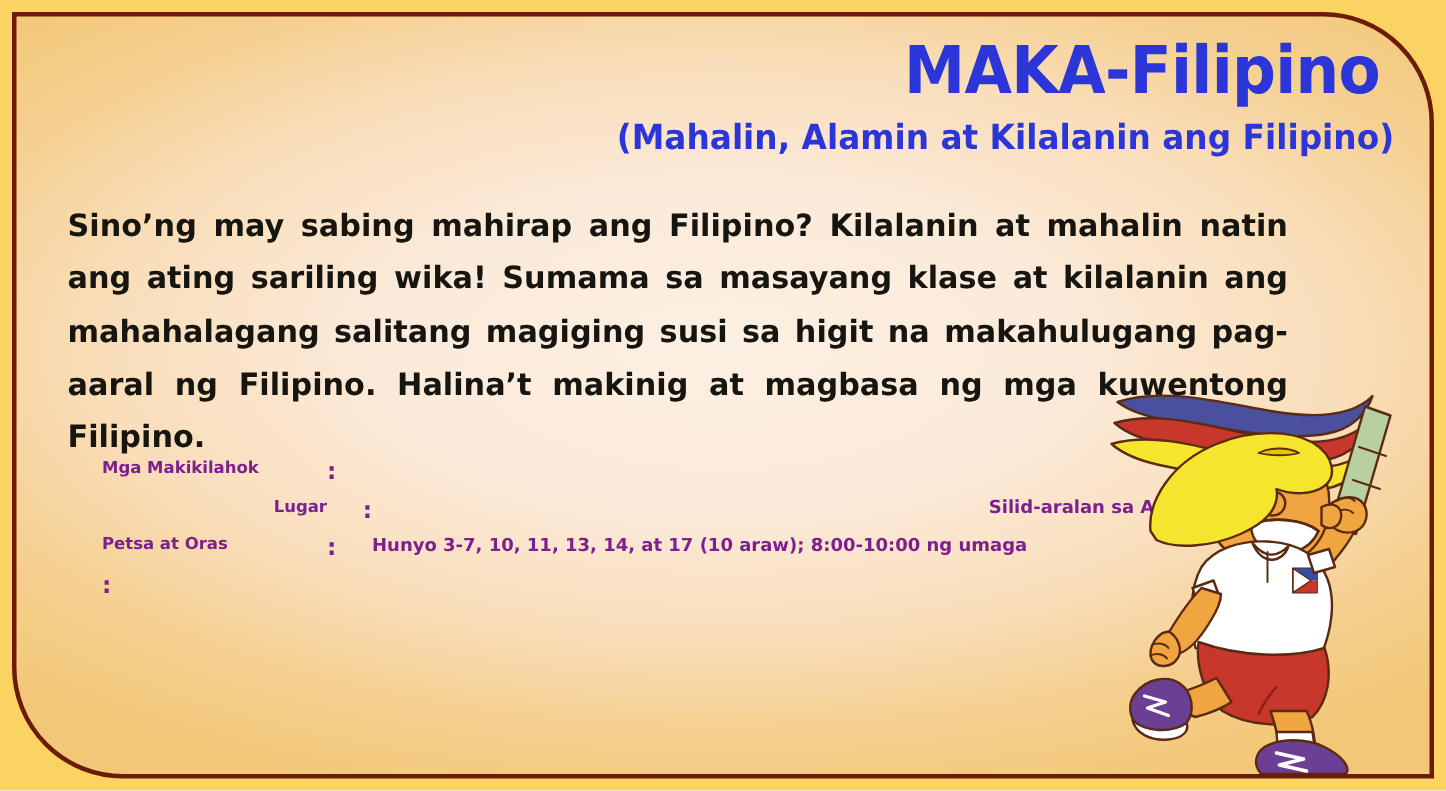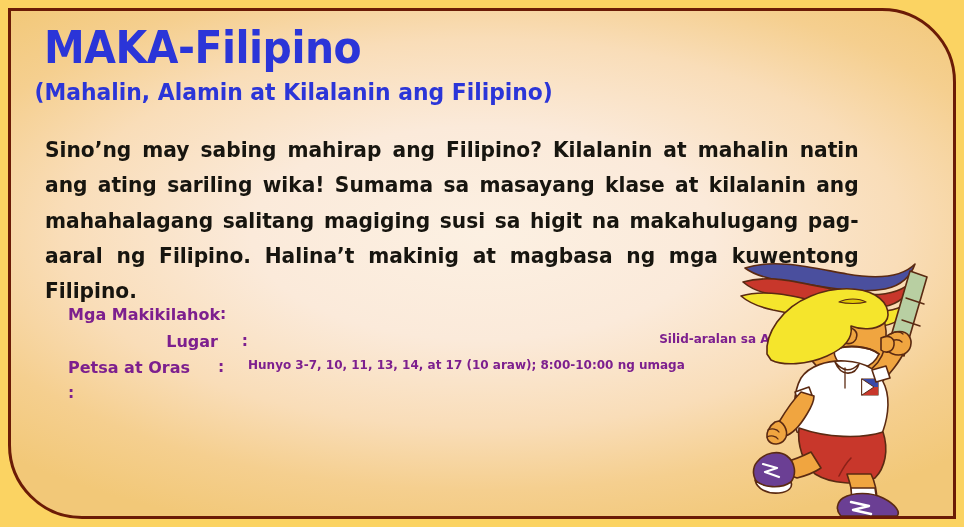--- a/index.html
+++ b/index.html
@@ -42,21 +42,21 @@
         #f2c878 100%);
     overflow: hidden;
   }
 
   
   #header {
     position: absolute;
     left: 0;
     right: 0;
     top: 14px;
-    text-align: left;
+    text-align: right;
   }
   #title {
     font-family: "DejaVu Sans", sans-serif;
     font-weight: bold;
     font-size: 44px;
     line-height: 1.05;
     letter-spacing: -0.5px;
     color: #2b35d8;
     margin: 0;
     transform: scaleX(0.93);
@@ -98,21 +98,21 @@
     width: 720px;
   }
   .drow {
     display: flex;
     align-items: flex-start;
   }
   .dlabel {
     flex: 0 0 150px;
     font-family: "DejaVu Sans", sans-serif;
     font-weight: bold;
-    font-size: 16px;
+    font-size: 11px;
     color: #7d1f8e;
     white-space: nowrap;
   }
   .dcolon {
     flex: 0 0 30px;
     font-family: "DejaVu Sans", sans-serif;
     font-weight: bold;
     font-size: 15.5px;
     color: #7d1f8e;
   }

